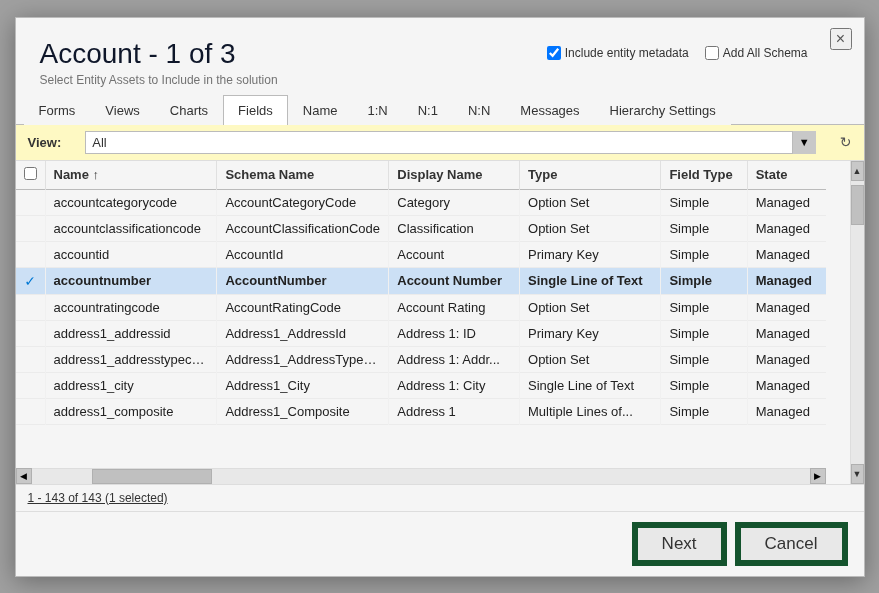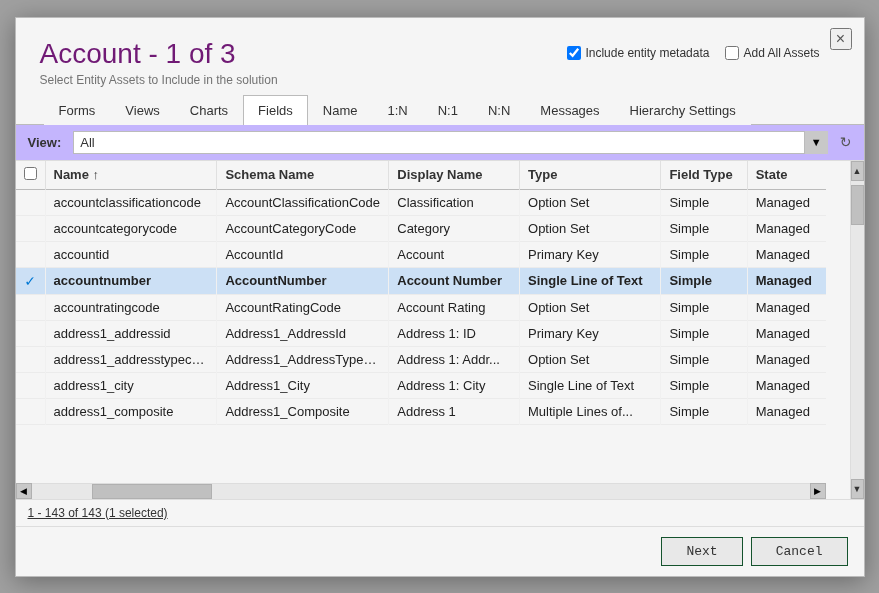--- a/index.html
+++ b/index.html
@@ -37,54 +37,54 @@
       cursor: pointer;
       display: flex;
       align-items: center;
       justify-content: center;
       font-size: 16px;
       color: #555;
     }
     .title-bar h1 {
       font-size: 28px;
       font-weight: 400;
-      color: #701a75;
+      color: #0f172a;
       margin-bottom: 2px;
     }
     .title-bar .subtitle {
       font-size: 12px;
       color: #737373;
     }
     .header-options {
       display: flex;
       align-items: center;
       justify-content: flex-end;
       gap: 16px;
       position: absolute;
-      right: 44px;
+      right: 56px;
       top: 28px;
     }
     .header-options label {
       display: flex;
       align-items: center;
       gap: 4px;
       font-size: 12px;
       color: #333;
       cursor: pointer;
     }
     .header-options input[type="checkbox"] {
       width: 14px;
       height: 14px;
     }
     .tabs {
       display: flex;
       flex-direction: row;
       border-bottom: 1px solid #bbb;
       background: #f5f5f5;
-      padding: 0 28px;
+      padding: 0 8px;
       gap: 0;
     }
     .tab {
       padding: 7px 14px;
       cursor: pointer;
       border: 1px solid transparent;
       border-bottom: none;
       font-size: 13px;
       color: #333;
       background: #f5f5f5;
@@ -94,23 +94,23 @@
     .tab.active {
       background: #fff;
       border-color: #bbb;
       border-bottom-color: #fff;
       font-weight: 500;
     }
     .view-bar {
       display: flex;
       align-items: center;
       padding: 6px 12px;
-      background: #c4b5fd;
+      background: #fef9c3;
       border-bottom: 1px solid #ddd;
-      gap: 12px;
+      gap: 24px;
     }
     .view-bar label {
       font-weight: 600;
       font-size: 13px;
       color: #333;
     }
     .view-select-wrapper {
       flex: 1;
       position: relative;
       display: flex;
@@ -262,26 +262,26 @@
       display: flex;
       justify-content: flex-end;
       align-items: center;
       padding: 10px 16px;
       gap: 8px;
       background: #f5f5f5;
       border-top: 1px solid #ddd;
     }
     .btn {
       padding: 6px 24px;
-      font-size: 13px;
-      cursor: pointer;
-      border: 1px solid #14532d;
+      font-size: 17px;
+      cursor: pointer;
+      border: 6px solid #14532d;
       background: #e8e8e8;
       color: #333;
-      font-family: Liberation Mono, monospace;
+      font-family: Liberation Sans, sans-serif;
     }
     .btn.primary {
       background: #e8e8e8;
     }
     .main-content {
       display: flex;
       flex-direction: column;
       flex: 1;
       overflow: hidden;
     }
@@ -316,21 +316,21 @@
     <h1>Account - 1 of 3</h1>
     <span class="subtitle">Select Entity Assets to Include in the solution</span>
 
     <div class="header-options">
       <label>
         <input type="checkbox" checked="" style="">
         <span>Include entity metadata</span>
       </label>
       <label>
         <input type="checkbox" style="">
-        <span>Add All Assets</span>
+        <span>Add All Schema</span>
       </label>
     </div>
 
     <button class="close-btn">×</button>
   </div>
 
   <div class="tabs">
     <div class="tab">Forms</div>
     <div class="tab">Views</div>
     <div class="tab">Charts</div>
@@ -375,33 +375,33 @@
                 <th>Display Name</th>
                 <th>Type</th>
                 <th>Field Type</th>
                 <th>State</th>
               </tr>
             </thead>
             <tbody>
 
               <tr>
                 <td class="check-col"></td>
+                <td>accountcategorycode</td>
+                <td>AccountCategoryCode</td>
+                <td>Category</td>
+                <td>Option Set</td>
+                <td>Simple</td>
+                <td>Managed</td>
+              </tr>
+
+              <tr>
+                <td class="check-col"></td>
                 <td>accountclassificationcode</td>
                 <td>AccountClassificationCode</td>
                 <td>Classification</td>
-                <td>Option Set</td>
-                <td>Simple</td>
-                <td>Managed</td>
-              </tr>
-
-              <tr>
-                <td class="check-col"></td>
-                <td>accountcategorycode</td>
-                <td>AccountCategoryCode</td>
-                <td>Category</td>
                 <td>Option Set</td>
                 <td>Simple</td>
                 <td>Managed</td>
               </tr>
 
               <tr>
                 <td class="check-col"></td>
                 <td>accountid</td>
                 <td>AccountId</td>
                 <td>Account</td>

